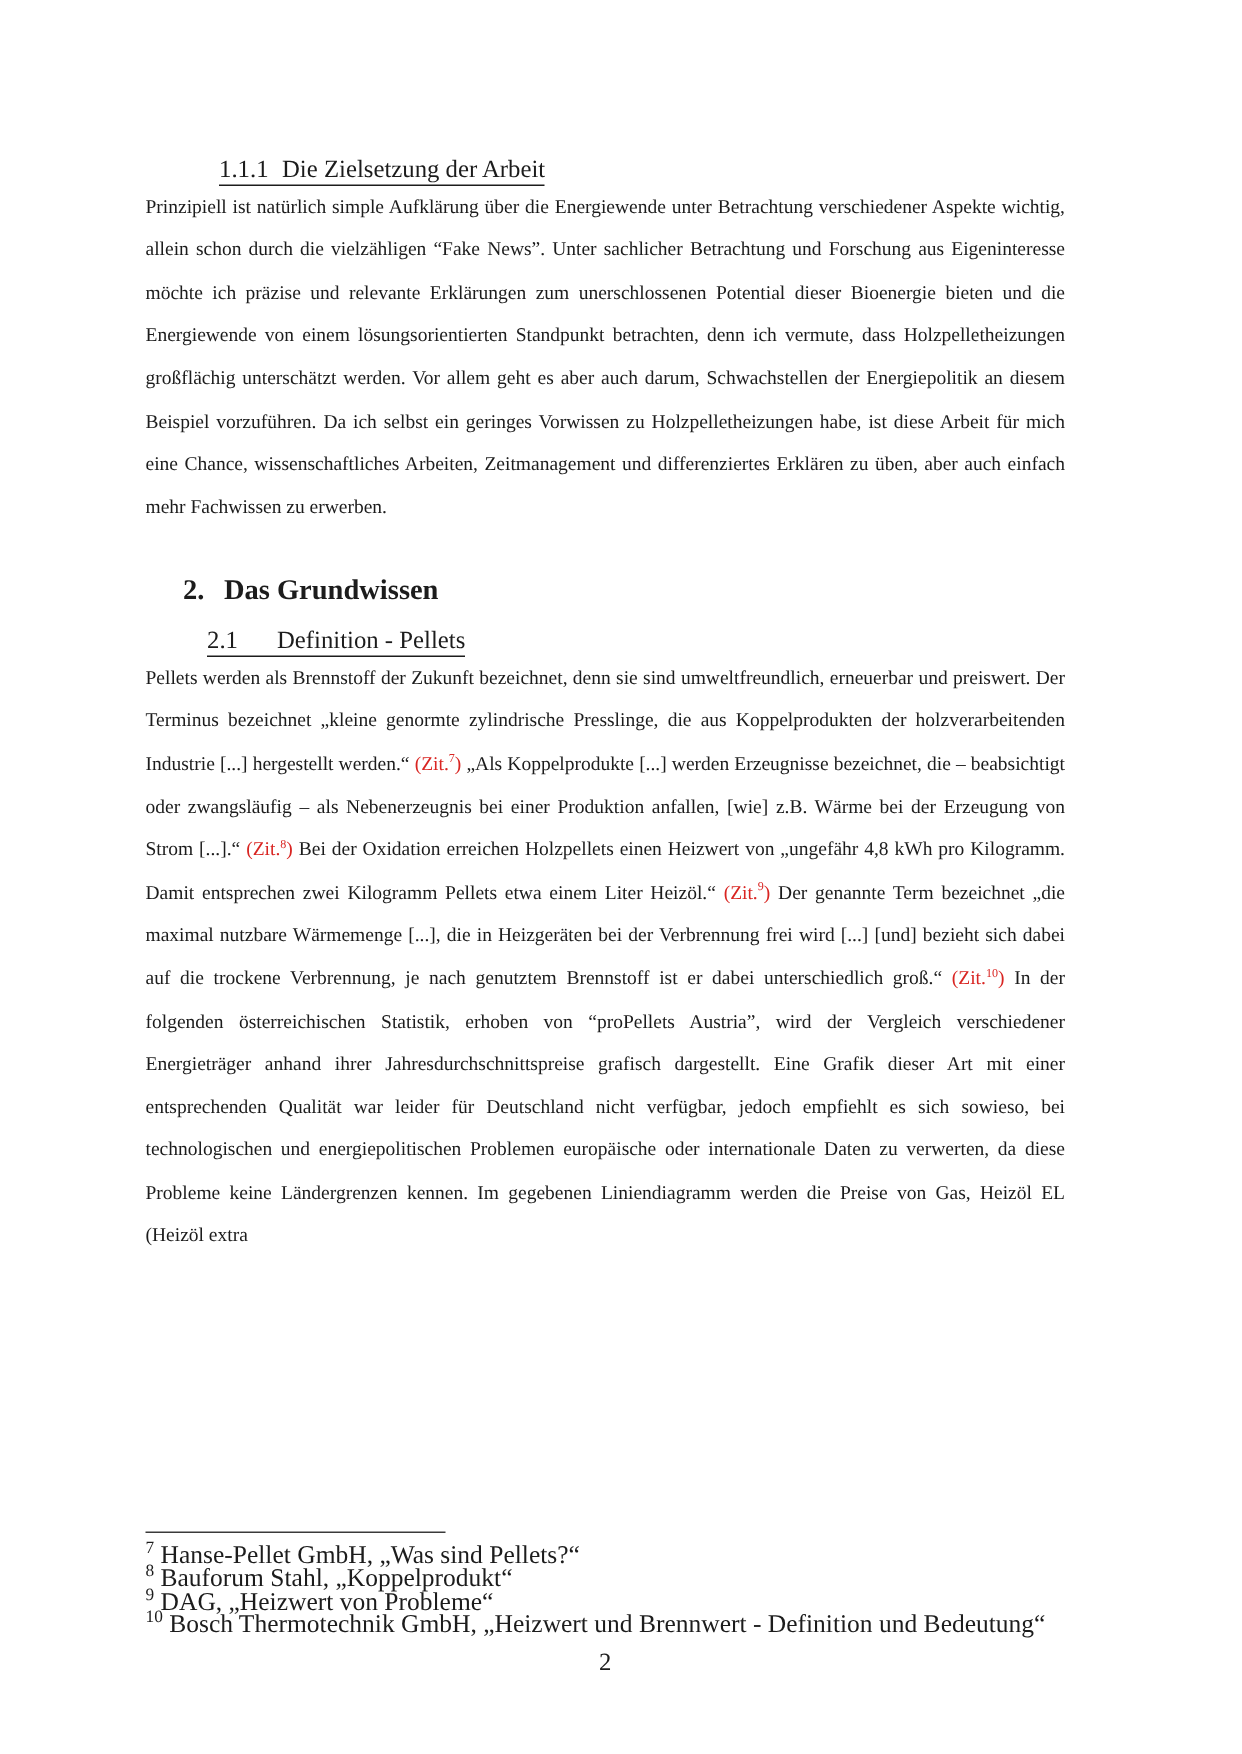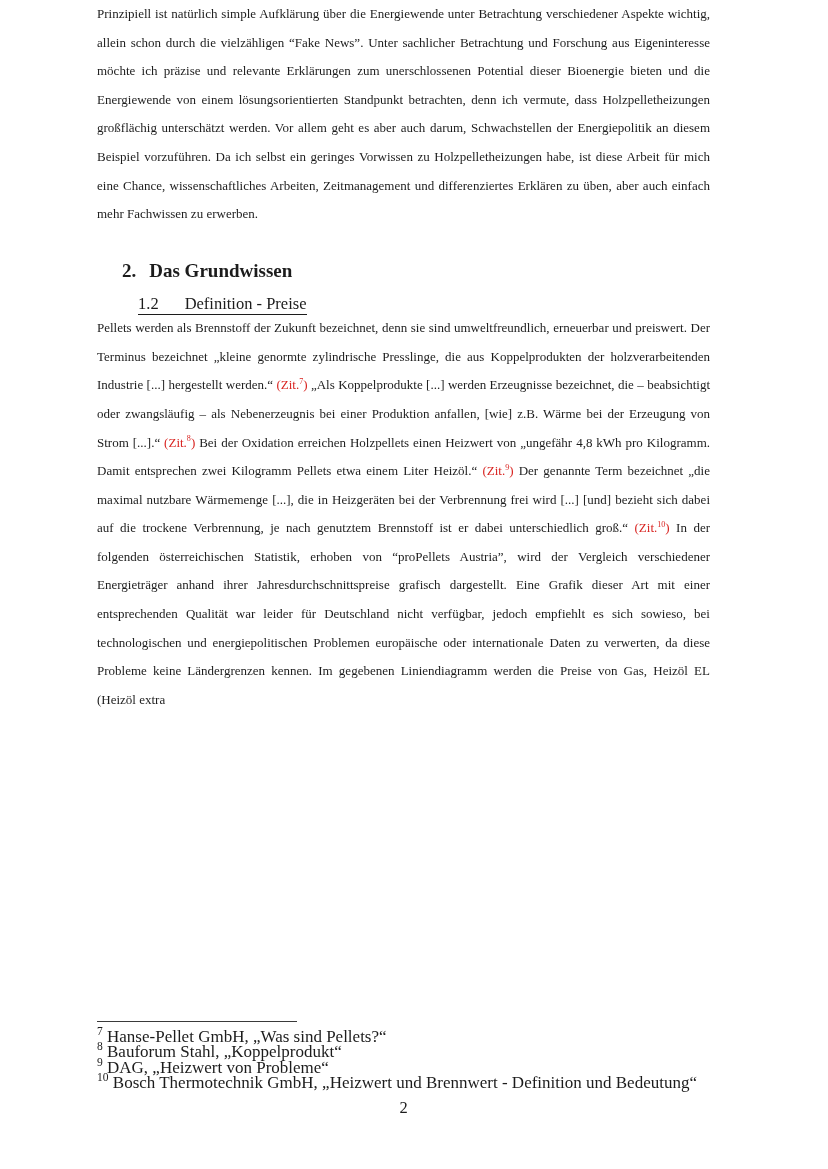--- a/index.html
+++ b/index.html
@@ -74,29 +74,32 @@
     text-align: center;
     font-size: 16.5px;
   }
 </style>
 </head>
 <body>
 
 <div class="page">
   <div class="content">
 
+    <div class="h-sub h111">
+      <span class="u"><span>1.1.1</span><span class="tab tab-sm"></span><span>Die Zielsetzung der Arbeit</span></span>
+    </div>
 
     <p class="body p1"><span>Prinzipiell ist natürlich simple Aufklärung über die Energiewende unter Betrachtung verschiedener Aspekte wichtig, allein schon durch die vielzähligen “Fake News”. Unter sachlicher Betrachtung und Forschung aus Eigeninteresse möchte ich präzise und relevante Erklärungen zum unerschlossenen Potential dieser Bioenergie bieten und die Energiewende von einem lösungsorientierten Standpunkt betrachten, denn ich vermute, dass Holzpelletheizungen großflächig unterschätzt werden. Vor allem geht es aber auch darum, Schwachstellen der Energiepolitik an diesem Beispiel vorzuführen. Da ich selbst ein geringes Vorwissen zu Holzpelletheizungen habe, ist diese Arbeit für mich eine Chance, wissenschaftliches Arbeiten, Zeitmanagement und differenziertes Erklären zu üben, aber auch einfach mehr Fachwissen zu erwerben.</span></p>
 
     <div class="h-main">
       <span>2.</span><span class="tab tab-h2"></span><span>Das Grundwissen</span>
     </div>
 
     <div class="h-sub h21">
-      <span class="u"><span>1.2</span><span class="tab tab-md"></span><span>Definition - Preise</span></span>
+      <span class="u"><span>2.1</span><span class="tab tab-md"></span><span>Definition - Pellets</span></span>
     </div>
 
     <p class="body p2"><span>Pellets werden als Brennstoff der Zukunft bezeichnet, denn sie sind umweltfreundlich, erneuerbar und preiswert. Der Terminus bezeichnet „kleine genormte zylindrische Presslinge, die aus Koppelprodukten der holzverarbeitenden Industrie [...] hergestellt werden.“ </span><span class="cite">(Zit.</span><sup class="cite">7</sup><span class="cite">)</span><span> „Als Koppelprodukte [...] werden Erzeugnisse bezeichnet, die – beabsichtigt oder zwangsläufig – als Nebenerzeugnis bei einer Produktion anfallen, [wie] z.B. Wärme bei der Erzeugung von Strom [...].“ </span><span class="cite">(Zit.</span><sup class="cite">8</sup><span class="cite">)</span><span> Bei der Oxidation erreichen Holzpellets einen Heizwert von „ungefähr 4,8 kWh pro Kilogramm. Damit entsprechen zwei Kilogramm Pellets etwa einem Liter Heizöl.“ </span><span class="cite">(Zit.</span><sup class="cite">9</sup><span class="cite">)</span><span> Der genannte Term bezeichnet „die maximal nutzbare Wärmemenge [...], die in Heizgeräten bei der Verbrennung frei wird [...] [und] bezieht sich dabei auf die trockene Verbrennung, je nach genutztem Brennstoff ist er dabei unterschiedlich groß.“ </span><span class="cite">(Zit.</span><sup class="cite">10</sup><span class="cite">)</span><span> In der folgenden österreichischen Statistik, erhoben von “proPellets Austria”, wird der Vergleich verschiedener Energieträger anhand ihrer Jahresdurchschnittspreise grafisch dargestellt. Eine Grafik dieser Art mit einer entsprechenden Qualität war leider für Deutschland nicht verfügbar, jedoch empfiehlt es sich sowieso, bei technologischen und energiepolitischen Problemen europäische oder internationale Daten zu verwerten, da diese Probleme keine Ländergrenzen kennen. Im gegebenen Liniendiagramm werden die Preise von Gas, Heizöl EL (Heizöl extra</span></p>
 
   </div>
 
   <div class="fn-area">
     <hr class="fn-sep">
     <div class="fn-row"><sup>7</sup> <span>Hanse-Pellet GmbH, „Was sind Pellets?“</span></div>
     <div class="fn-row"><sup>8</sup> <span>Bauforum Stahl, „Koppelprodukt“</span></div>

